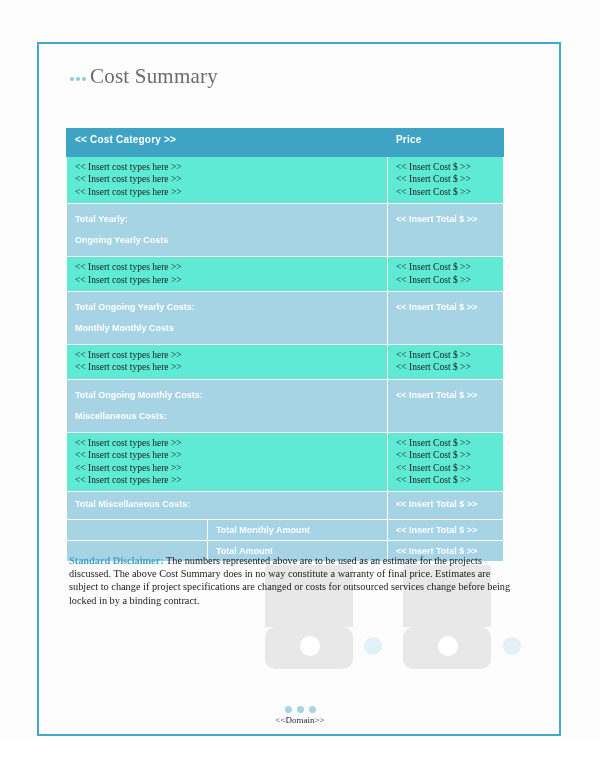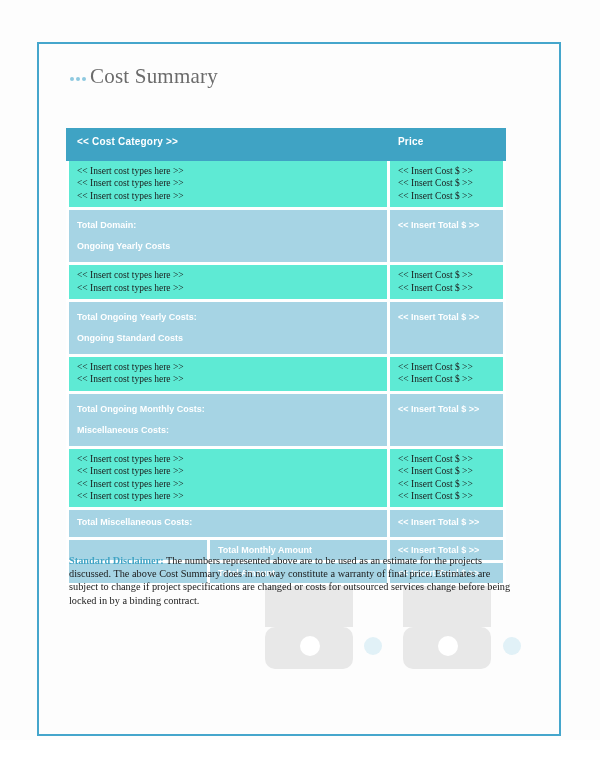--- a/index.html
+++ b/index.html
@@ -101,21 +101,21 @@
     top: 128px;
     width: 437px;
     border-collapse: collapse;
     table-layout: fixed;
     z-index: 3;
     font-size: 9px;
   }
   .cost-table td {
     padding: 0;
     vertical-align: top;
-    border: 3px solid #0f172a;
+    border: 1px solid #0f172a;
   }
 
   
   .col-a { width: 141px; }
   .col-b { width: 180px; }
   .col-c { width: 116px; }
 
   
   .hdr {
     background: #3fa3c4;
@@ -255,41 +255,41 @@
         </td>
         <td class="data-cell">
           <span class="line">&lt;&lt; Insert Cost $ &gt;&gt;</span>
           <span class="line">&lt;&lt; Insert Cost $ &gt;&gt;</span>
           <span class="line">&lt;&lt; Insert Cost $ &gt;&gt;</span>
         </td>
       </tr>
 
       <tr>
         <td class="blue-cell" colspan="2">
-          <span class="line">Total Domain:</span>
+          <span class="line">Total Yearly:</span>
           <span class="line">Ongoing Yearly Costs</span>
         </td>
         <td class="blue-cell">&lt;&lt; Insert Total $ &gt;&gt;</td>
       </tr>
 
       <tr>
         <td class="data-cell" colspan="2">
           <span class="line">&lt;&lt; Insert cost types here &gt;&gt;</span>
           <span class="line">&lt;&lt; Insert cost types here &gt;&gt;</span>
         </td>
         <td class="data-cell">
           <span class="line">&lt;&lt; Insert Cost $ &gt;&gt;</span>
           <span class="line">&lt;&lt; Insert Cost $ &gt;&gt;</span>
         </td>
       </tr>
 
       <tr>
         <td class="blue-cell" colspan="2">
           <span class="line">Total Ongoing Yearly Costs:</span>
-          <span class="line">Ongoing Standard Costs</span>
+          <span class="line">Monthly Monthly Costs</span>
         </td>
         <td class="blue-cell">&lt;&lt; Insert Total $ &gt;&gt;</td>
       </tr>
 
       <tr>
         <td class="data-cell" colspan="2">
           <span class="line">&lt;&lt; Insert cost types here &gt;&gt;</span>
           <span class="line">&lt;&lt; Insert cost types here &gt;&gt;</span>
         </td>
         <td class="data-cell">
@@ -341,14 +341,22 @@
       </tr>
 
 
     </tbody>
   </table>
 
   <p class="disclaimer">
     <span class="dis-label">Standard Disclaimer:</span><span> The numbers represented above are to be used as an estimate for the projects discussed. The above Cost Summary does in no way constitute a warranty of final price.  Estimates are subject to change if project specifications are changed or costs for outsourced services change before being locked in by a binding contract.</span>
   </p>
 
+  <div class="footer">
+    <div class="footer-dots">
+        <i></i>
+        <i></i>
+        <i></i>
+      </div>
+    <div class="footer-text">&lt;&lt;Domain&gt;&gt;</div>
+  </div>
 
 </div>
 
 </body></html>

